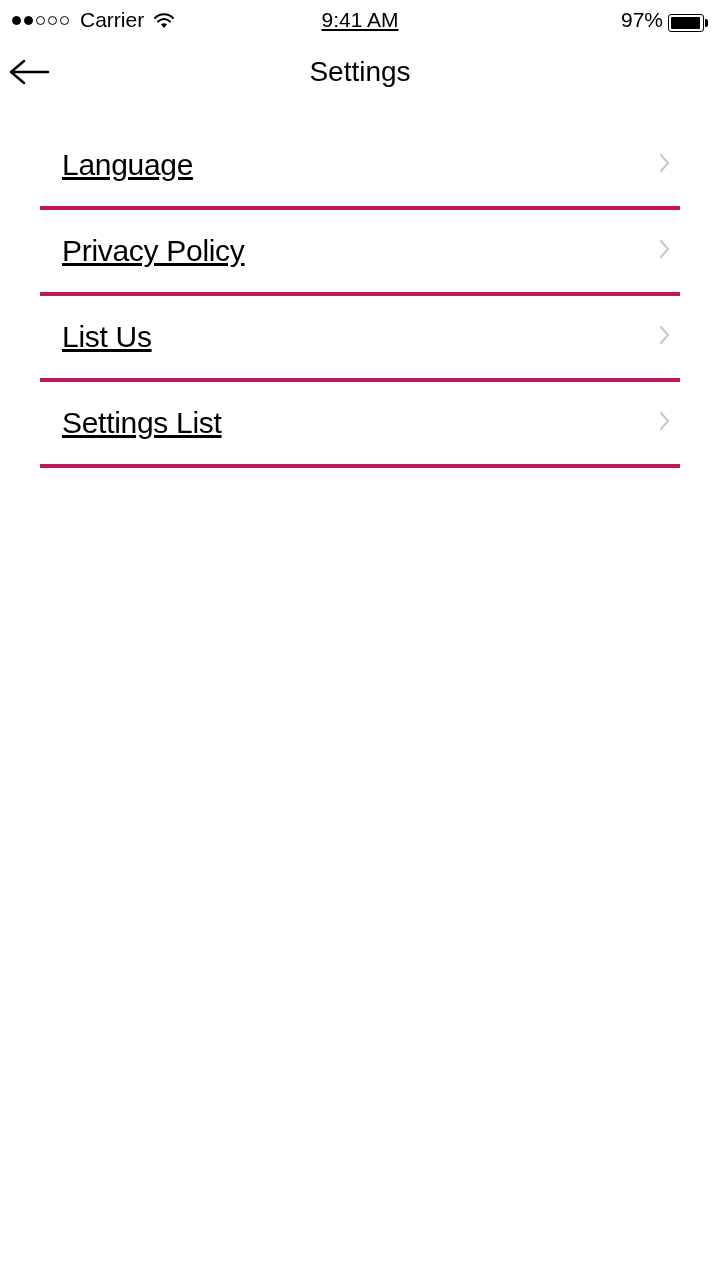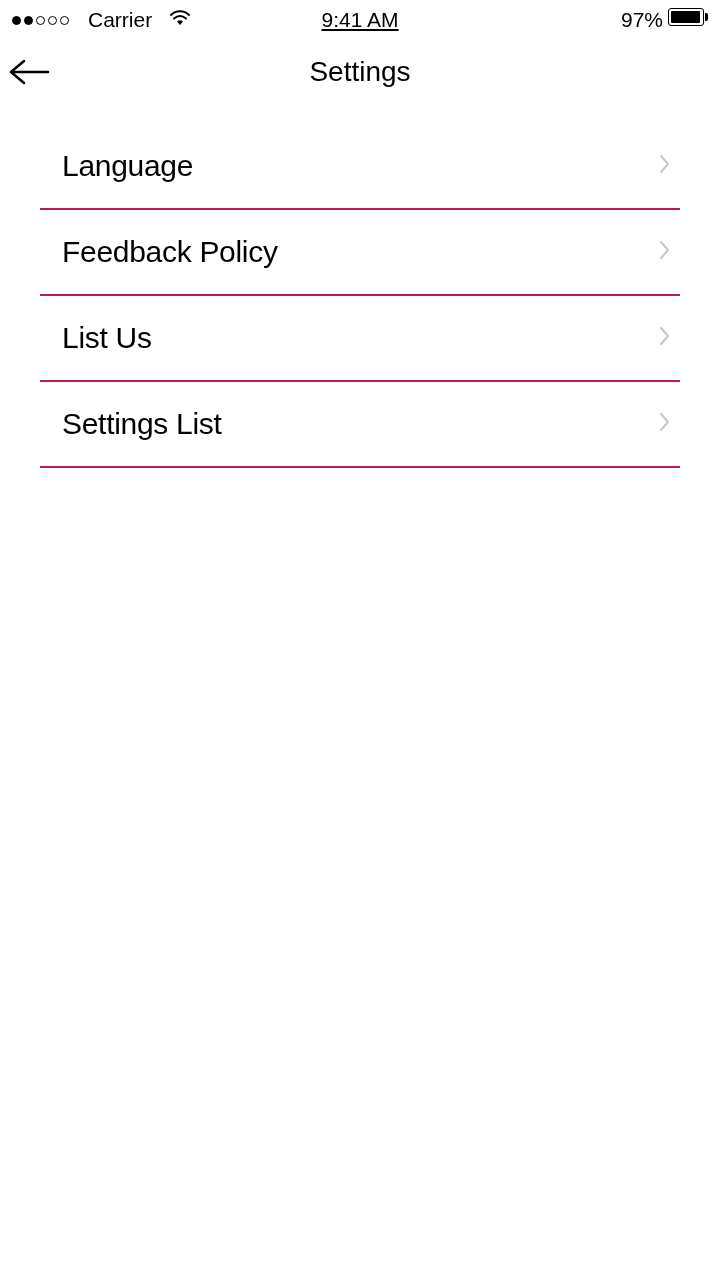--- a/index.html
+++ b/index.html
@@ -20,21 +20,22 @@
     .status-bar {
       height: 40px;
       display: flex;
       align-items: center;
       justify-content: space-between;
       padding: 0 12px;
       font-size: 22px;
     }
     .status-left {
       display: flex;
-      gap: 16px;
+      align-items: center;
+      gap: 8px;
     }
     .signal-dots {
       display: flex;
       gap: 3px;
       align-items: center;
     }
     .signal-dots span {
       width: 9px;
       height: 9px;
       border-radius: 50%;
@@ -53,21 +54,21 @@
     .status-time {
       font-size: 21px;
       font-weight: 500;
       position: absolute;
       left: 50%;
       transform: translateX(-50%);
       text-decoration: underline;
     }
     .status-right {
       display: flex;
-      align-items: flex-start;
+      align-items: flex-end;
       gap: 5px;
     }
     .battery-pct {
       font-size: 21px;
     }
     .battery-icon {
       display: flex;
       align-items: center;
     }
     .battery-body {
@@ -115,23 +116,24 @@
     }
     .list {
       padding: 0 40px;
       margin-top: 20px;
     }
     .list-row {
       height: 86px;
       display: flex;
       align-items: center;
       justify-content: space-between;
-      border-bottom: 2px solid #be185d;
+      border-bottom: 4px solid #be185d;
       padding-left: 22px;
       padding-right: 8px;
+      text-decoration: underline;
     }
     .row-label {
       font-size: 30px;
       letter-spacing: -0.3px;
     }
     .chevron {
       color: #c7c7cc;
     }
   </style>
 </head>
@@ -179,21 +181,21 @@
 <div class="list">
   <div class="list-row">
     <span class="row-label">Language</span>
     <span class="chevron">
       <svg width="14" height="22" viewBox="0 0 14 22">
           <path d="M3 3 L10 11 L3 19" stroke="#c7c7cc" stroke-width="2" fill="none" stroke-linecap="round" stroke-linejoin="round"></path>
         </svg>
     </span>
   </div>
   <div class="list-row">
-    <span class="row-label">Feedback Policy</span>
+    <span class="row-label">Privacy Policy</span>
     <span class="chevron">
       <svg width="14" height="22" viewBox="0 0 14 22">
           <path d="M3 3 L10 11 L3 19" stroke="#c7c7cc" stroke-width="2" fill="none" stroke-linecap="round" stroke-linejoin="round"></path>
         </svg>
     </span>
   </div>
   <div class="list-row">
     <span class="row-label">List Us</span>
     <span class="chevron">
       <svg width="14" height="22" viewBox="0 0 14 22">

